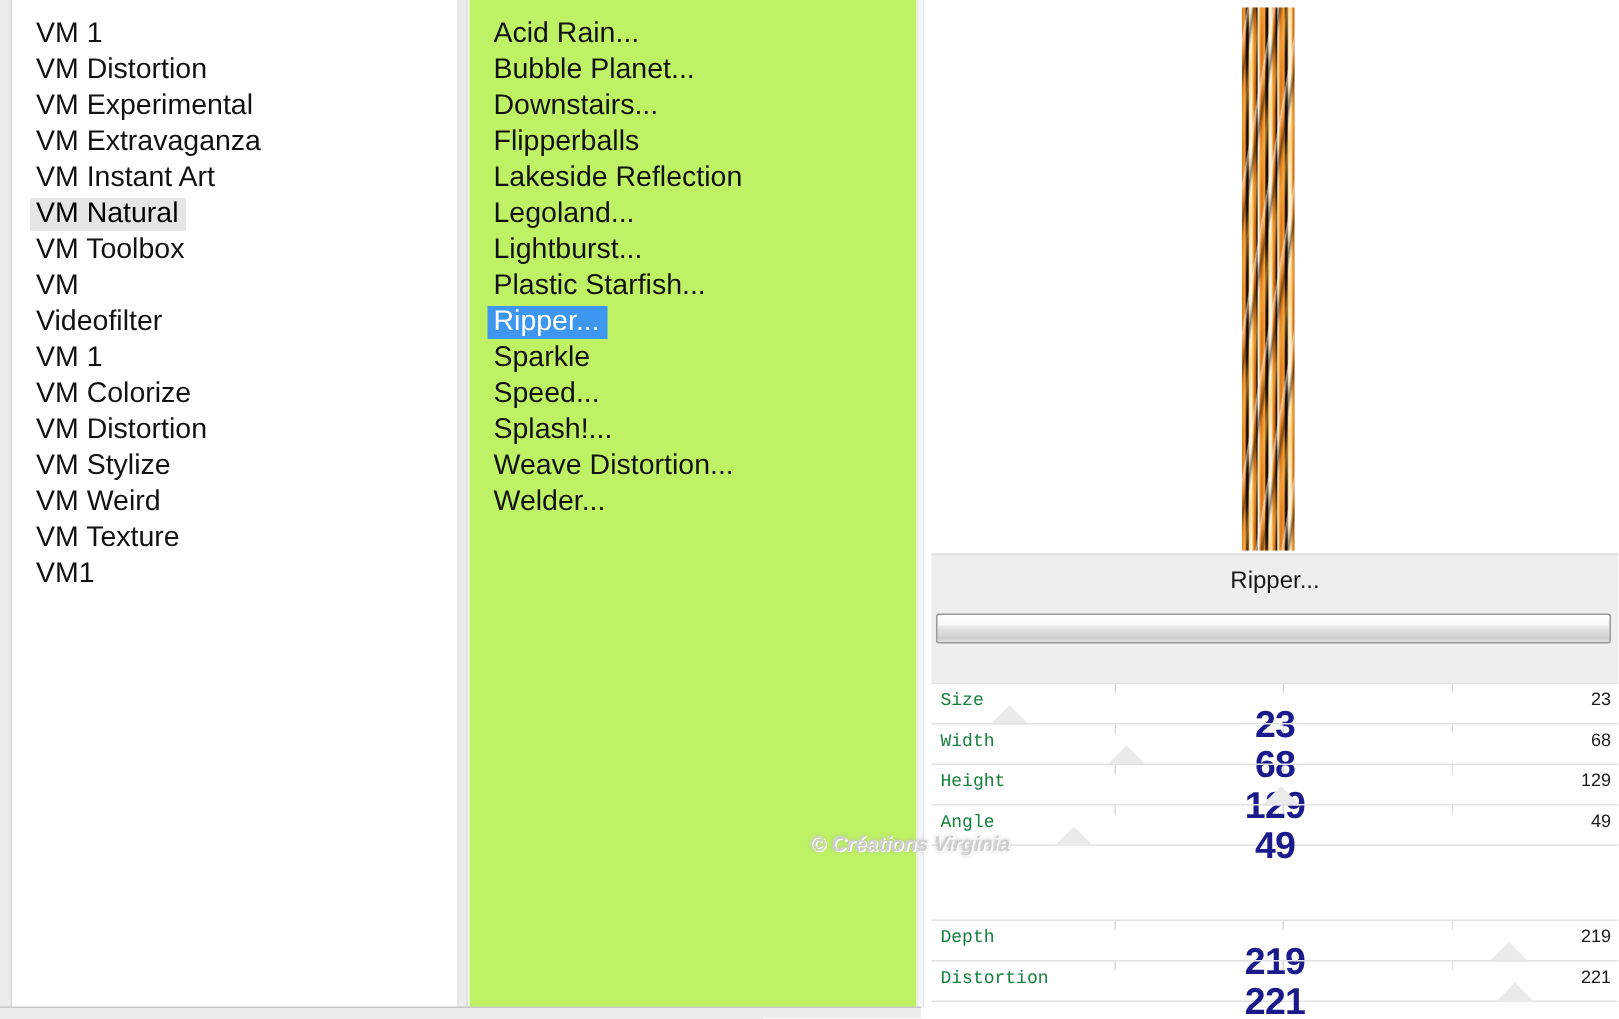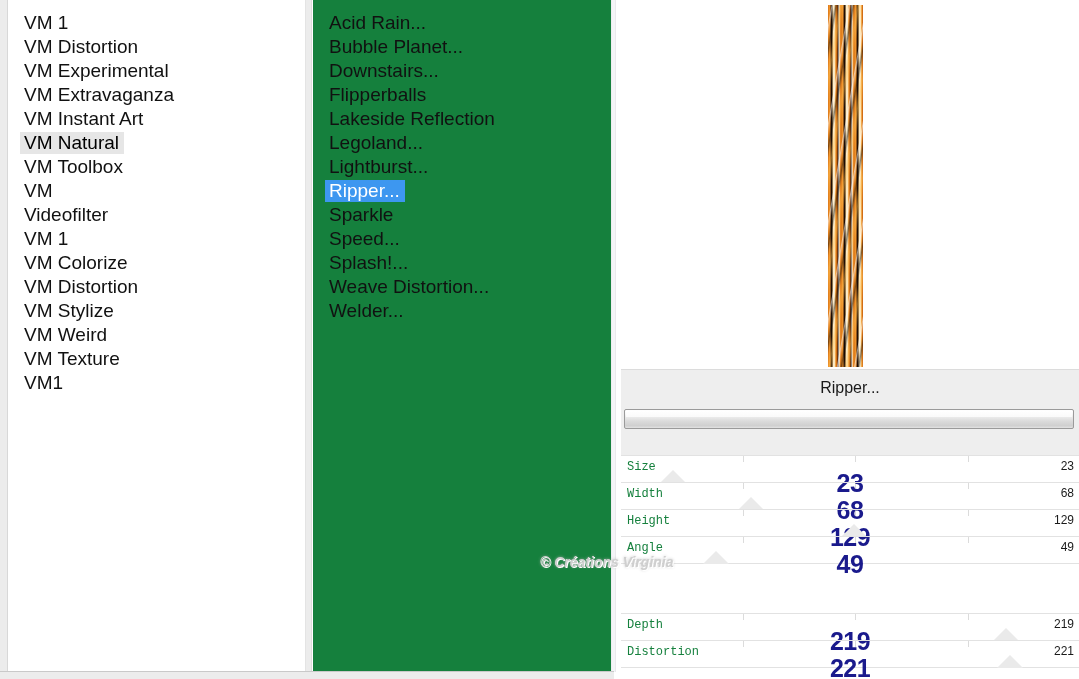--- a/index.html
+++ b/index.html
@@ -40,21 +40,21 @@
     border-left: 1px solid #e4e4e4;
     border-right: 1px solid #dcdcdc;
     box-sizing: border-box;
   }
 
   
   .col-eff {
     position: absolute;
     left: 313px; top: 0;
     width: 299px; height: 672px;
-    background: #15803d;
+    background: #bef264;
     box-sizing: border-box;
     padding-top: 11px;
   }
   
   .divider-2 {
     position: absolute; left: 611px; top: 0;
     width: 5px; height: 672px;
     background: #f4f5f7;
     border-left: 1px solid #ededf0;
     border-right: 1px solid #e9e9ec;
@@ -272,20 +272,21 @@
   <div class="divider-1"></div>
 
   <div class="col-eff" id="col-eff">
       <div class="list-item"><span>Acid Rain...</span></div>
       <div class="list-item"><span>Bubble Planet...</span></div>
       <div class="list-item"><span>Downstairs...</span></div>
       <div class="list-item"><span>Flipperballs</span></div>
       <div class="list-item"><span>Lakeside Reflection</span></div>
       <div class="list-item"><span>Legoland...</span></div>
       <div class="list-item"><span>Lightburst...</span></div>
+      <div class="list-item"><span>Plastic Starfish...</span></div>
       <div class="list-item sel-blue"><span>Ripper...</span></div>
       <div class="list-item"><span>Sparkle</span></div>
       <div class="list-item"><span>Speed...</span></div>
       <div class="list-item"><span>Splash!...</span></div>
       <div class="list-item"><span>Weave Distortion...</span></div>
       <div class="list-item"><span>Welder...</span></div>
     </div>
 
   <div class="divider-2"></div>
 

